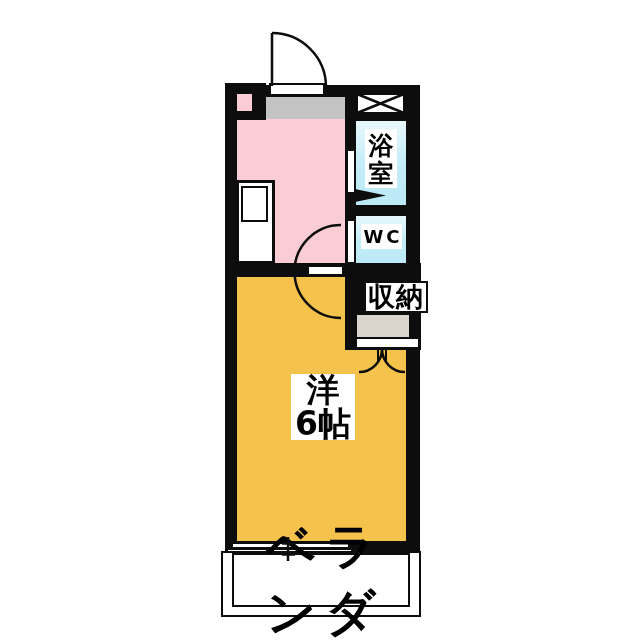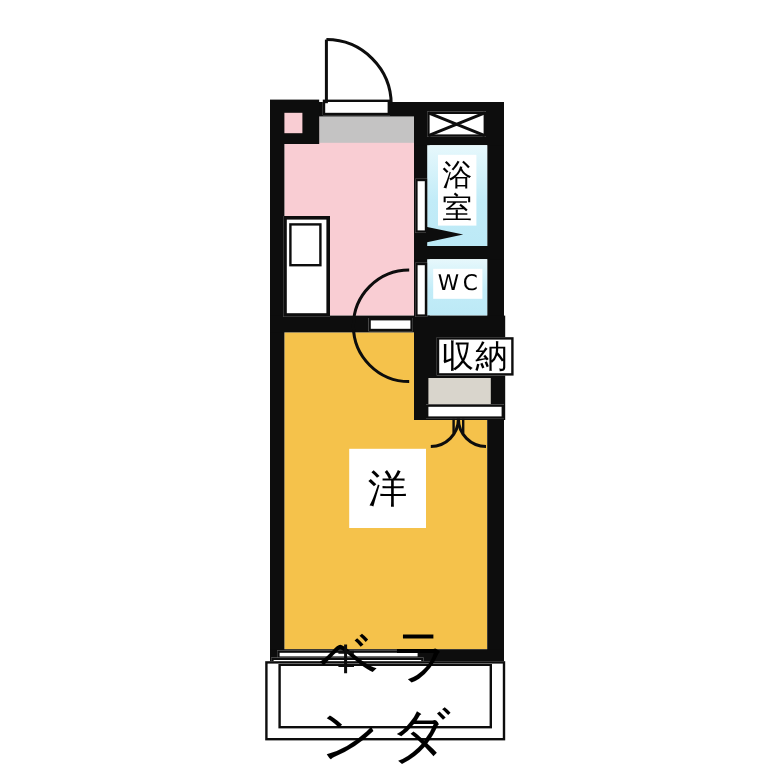--- a/index.html
+++ b/index.html
@@ -1,20 +1,20 @@
 <!DOCTYPE html>
 <html><head>
 <meta charset="utf-8">
 <style>
   html,body{margin:0;padding:0;background:#ffffff;}
   #canvas{
     position:relative;width:640px;height:640px;background:#ffffff;overflow:hidden;
     font-family:"DejaVu Sans",sans-serif;color:#000;
   }
-  .abs{position:absolute;box-sizing:border-box;}
+  .abs{position:absolute;box-sizing:border-box;font-weight:bold;}
   .wall{background:#0d0d0d;}
   .room-kitchen{background:#f9cdd3;}
   .room-main{background:#f5c24b;}
   .room-wet{background:linear-gradient(180deg,#e7f8fc 0%,#c2ecf8 55%,#bce9f6 100%);}
   .floor-entry{background:#c4c3c3;}
   .floor-closet{background:#d9d5cc;}
   .whitebox{background:#ffffff;}
   .bordered{border:2.5px solid #0d0d0d;}
   .bordered2{border:2px solid #0d0d0d;}
   .label{display:flex;align-items:center;justify-content:center;text-align:center;}
@@ -75,20 +75,21 @@
   </div>
   <div class="abs whitebox label" style="left:361px;top:224px;width:41px;height:25px;">
     <span id="wc-label">WC</span>
   </div>
   <div class="abs whitebox bordered label" style="left:352px;top:281px;width:64px;height:32px;margin-left:12px;">
     <span id="closet-label">収納</span>
   </div>
   <div class="abs whitebox label" style="left:291px;top:374px;width:64px;height:66px;">
     <div id="main-label">
       <div>洋</div>
+      <div>6帖</div>
     </div>
   </div>
 
   <svg class="overlay" width="640" height="640" viewBox="0 0 640 640">
 
     <line x1="272" y1="33" x2="272" y2="86" stroke="#0d0d0d" stroke-width="2.5"></line>
     <path d="M 272 33 A 54 54 0 0 1 326 87" fill="none" stroke="#0d0d0d" stroke-width="2.5"></path>
 
     <path d="M 357 94 L 404 113 M 404 94 L 357 113" stroke="#0d0d0d" stroke-width="2.5"></path>
 

